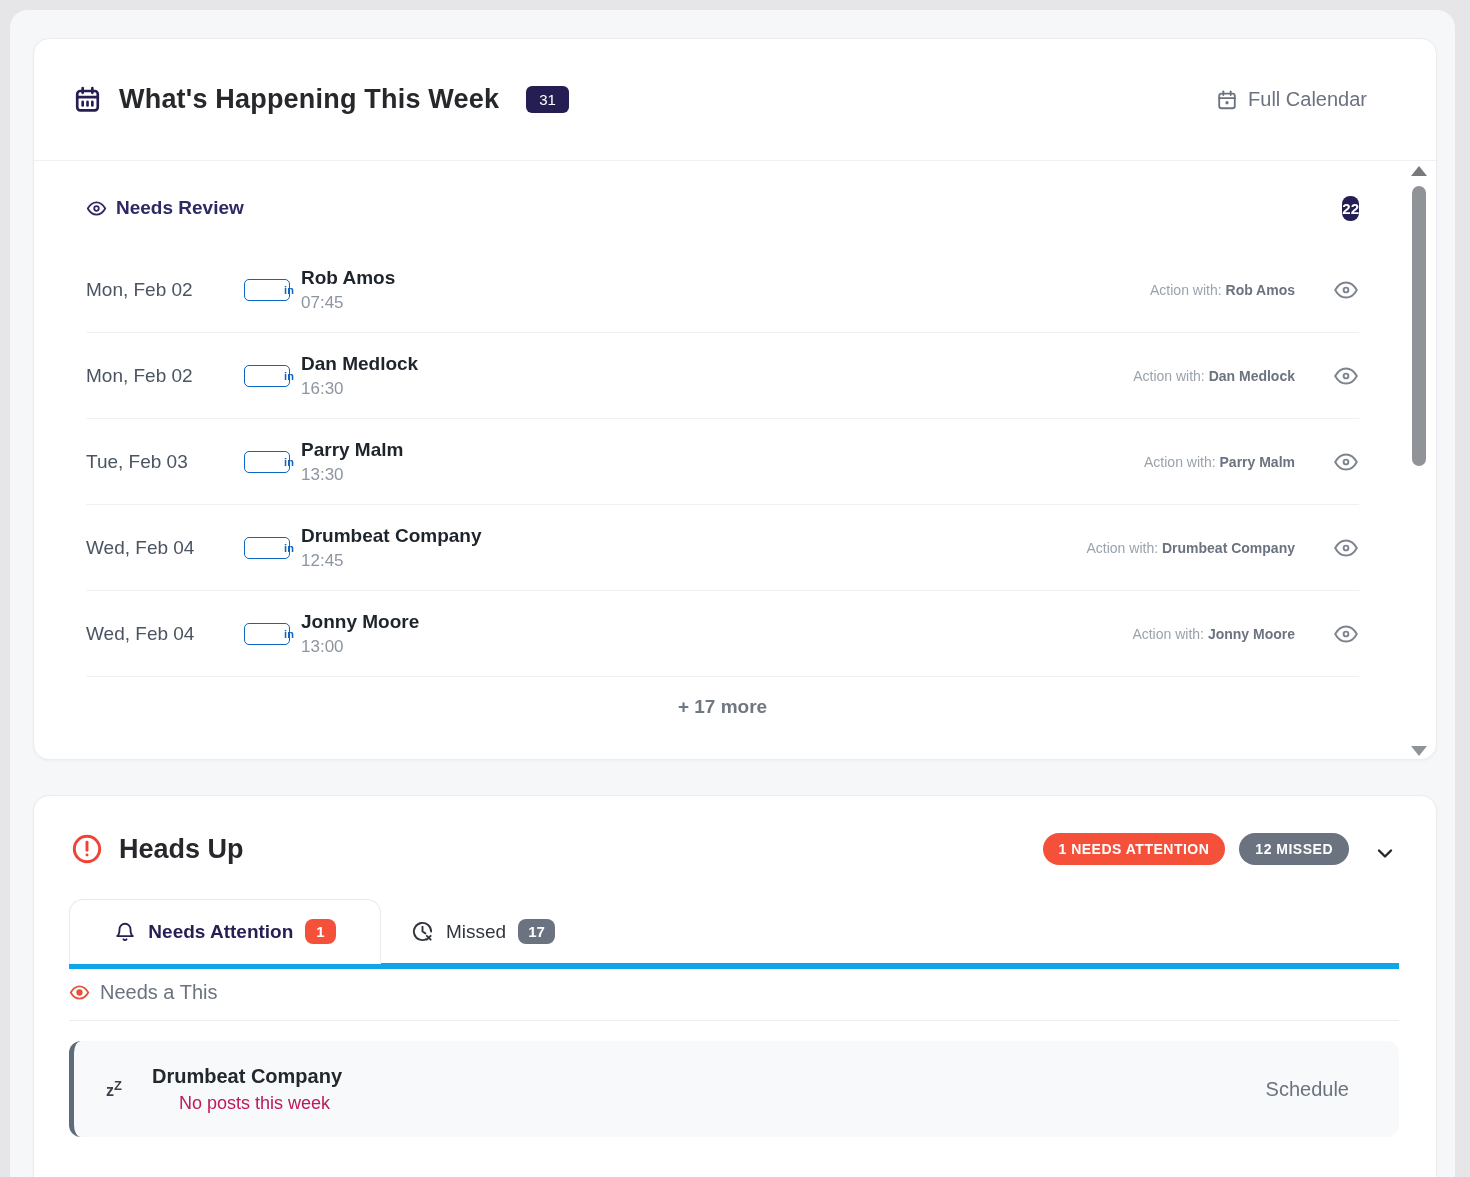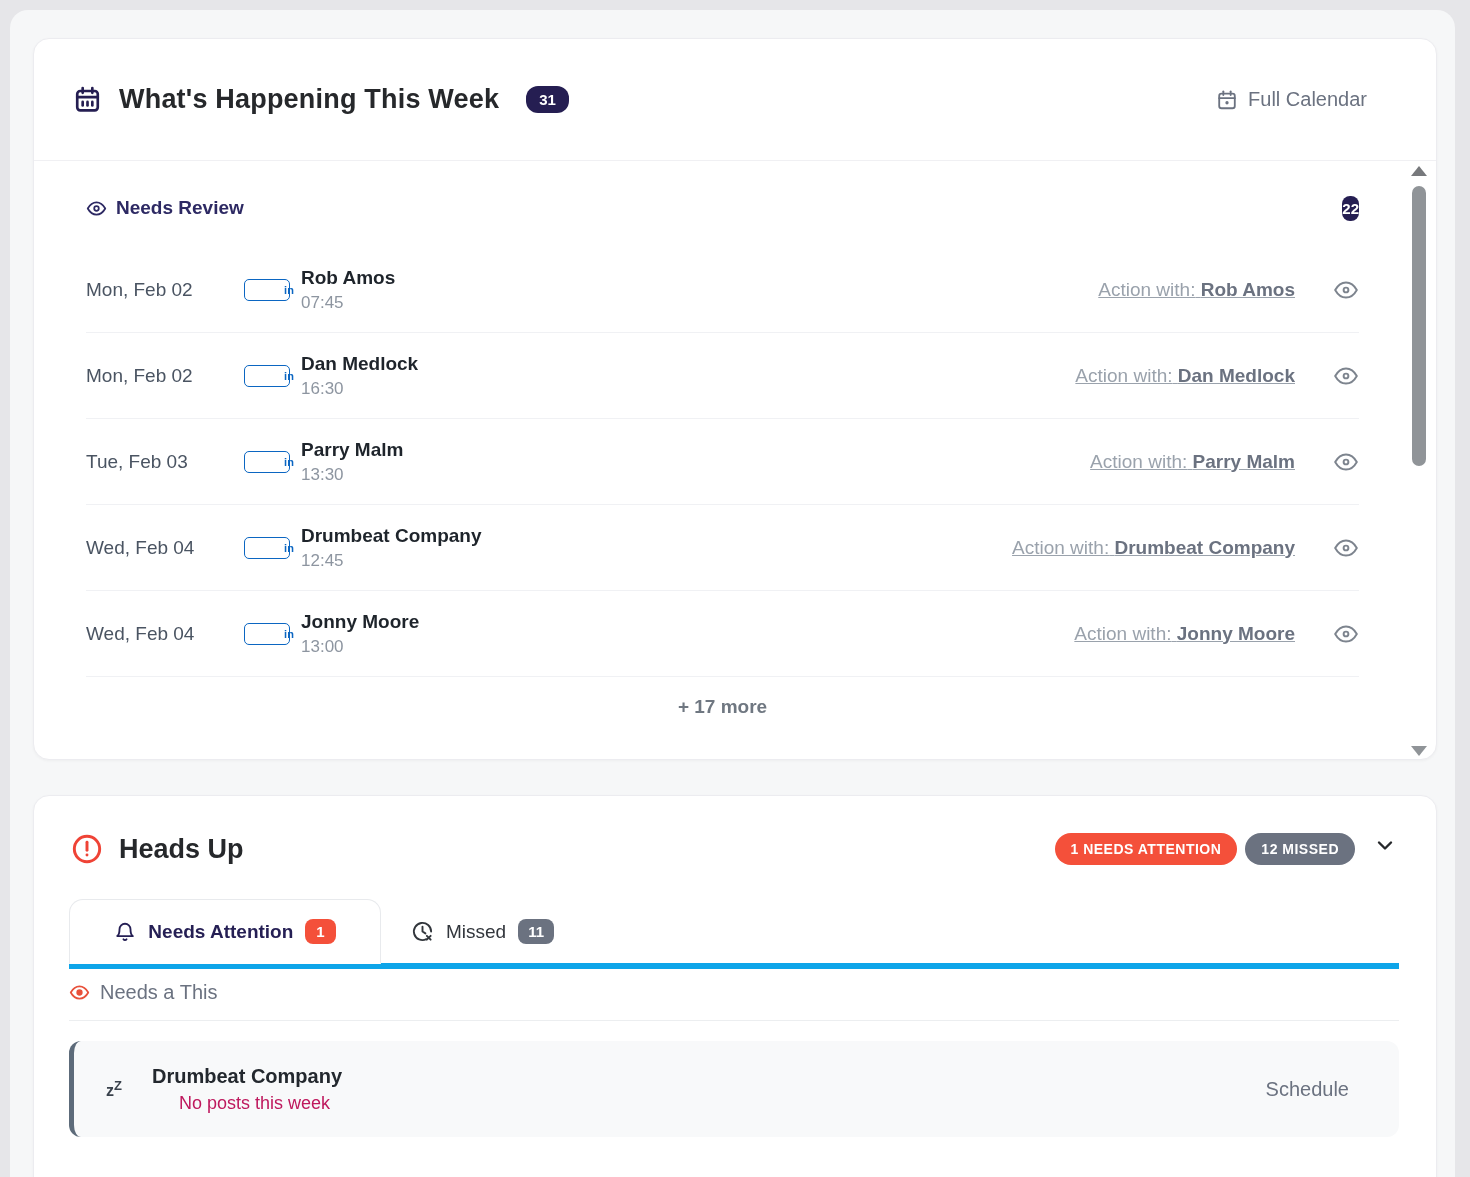--- a/index.html
+++ b/index.html
@@ -24,22 +24,22 @@
   .card-heads { top:785px; height:520px; }
 
   
   .week-header {
     height:122px; display:flex; align-items:center;
     padding:0 69px 0 39px; border-bottom:1px solid #f0f0f3;
   }
   .week-title-group { display:flex; align-items:center; gap:17px; flex:1; }
   .week-title { font-size:27px; font-weight:700; color:#26282b; letter-spacing:0.2px; }
   .count-badge-dark {
-    background:#251e52; color:#fff; font-size:15px; font-weight:700;
-    border-radius:12px; padding:5px 13px; margin-left:10px;
+    background:#251e52; color:#fff; font-size:15px; font-weight:400;
+    border-radius:6px; padding:5px 13px; margin-left:10px;
   }
   .full-calendar {
     display:flex; align-items:center; gap:10px; color:#6b7280;
     font-size:20px; cursor:pointer; background:none; border:none;
     font-family:inherit;
   }
 
   
   .week-body { padding:0 77px 0 52px; position:relative; }
   .section-header {
@@ -59,21 +59,21 @@
   .event-date { width:158px; color:#4a5462; font-size:19px; }
   .event-li { width:57px; }
   .li-icon {
     width:22px; height:22px; border:1.6px solid #0b66c2; border-radius:5px;
     color:#0b66c2; font-size:11px; font-weight:700; display:flex;
     align-items:center; justify-content:center; letter-spacing:0;padding-left:44px;
   }
   .event-main { flex:1; }
   .event-name { font-size:19px; font-weight:700; color:#1e242b; }
   .event-time { font-size:17px; color:#8d95a0; margin-top:4px; }
-  .event-action { font-size:19px; color:#9aa2ac; white-space:nowrap;text-decoration:underline; }
+  .event-action { font-size:14px; color:#9aa2ac; white-space:nowrap; }
   .event-action b { color:#6b7280; font-weight:700; }
   .event-eye { margin-left:38px; width:26px; display:flex; cursor:pointer; }
   .more-row { height:60px; display:flex; align-items:center; justify-content:center;font-weight:bold; }
   .more-label { color:#6f7781; font-size:19px; cursor:pointer; }
 
   
   .scrollbar { position:absolute; right:6px; top:127px; width:22px; height:590px; }
   .scroll-arrow-up, .scroll-arrow-down {
     width:0; height:0; border-left:8px solid transparent; border-right:8px solid transparent;
     margin:0 auto; cursor:pointer;
@@ -84,21 +84,21 @@
     position:absolute; top:20px; left:4px; width:14px; height:280px;
     background:#909498; border-radius:7px; cursor:grab;
   }
 
   
   .heads-header {
     height:106px; display:flex; align-items:center; padding:0 39px 0 37px;
   }
   .heads-title-group { display:flex; align-items:center; gap:16px; flex:1; }
   .heads-title { font-size:27px; font-weight:700; color:#26282b; }
-  .heads-badges { display:flex; align-items:flex-start; gap:8px; }
+  .heads-badges { display:flex; align-items:flex-end; gap:14px; }
   .status-pill {
     color:#fff; font-size:14px; font-weight:700; letter-spacing:0.5px;
     border-radius:17px; padding:8px 16px;
   }
   .chevron-btn { background:none; border:none; cursor:pointer; margin-left:10px; display:flex; }
 
   .tabs-strip {
     margin:2px 37px 0 35px; height:65px; border-bottom:6px solid #0ea5e9;
     display:flex; align-items:flex-end; position:relative;
   }
@@ -345,21 +345,21 @@
       <div class="tab">
         <span>
           <svg width="23" height="23" viewBox="0 0 24 24" fill="none" stroke="#32363c" stroke-width="2" stroke-linecap="round" stroke-linejoin="round">
             <path d="M21 12a9 9 0 1 0-5 8.06"></path>
             <polyline points="12,7 12,12 15,14"></polyline>
             <line x1="16.5" y1="16.5" x2="20.5" y2="20.5"></line>
             <line x1="20.5" y1="16.5" x2="16.5" y2="20.5"></line>
           </svg>
         </span>
         <span class="tab-label">Missed</span>
-        <span class="tab-badge-gray" style="background-color: rgb(107, 114, 128);">11</span>
+        <span class="tab-badge-gray" style="background-color: rgb(107, 114, 128);">17</span>
       </div>
     </div>
 
     <div class="nudge-section-header">
       <span>
         <svg width="21" height="21" viewBox="0 0 24 24" fill="none" stroke="#e8503a" stroke-width="2" stroke-linecap="round" stroke-linejoin="round">
           <path d="M2 12c2.5-4.5 6-7 10-7s7.5 2.5 10 7c-2.5 4.5-6 7-10 7s-7.5-2.5-10-7z"></path>
           <circle cx="12" cy="12" r="2.6" fill="#e8503a"></circle>
         </svg>
       </span>

